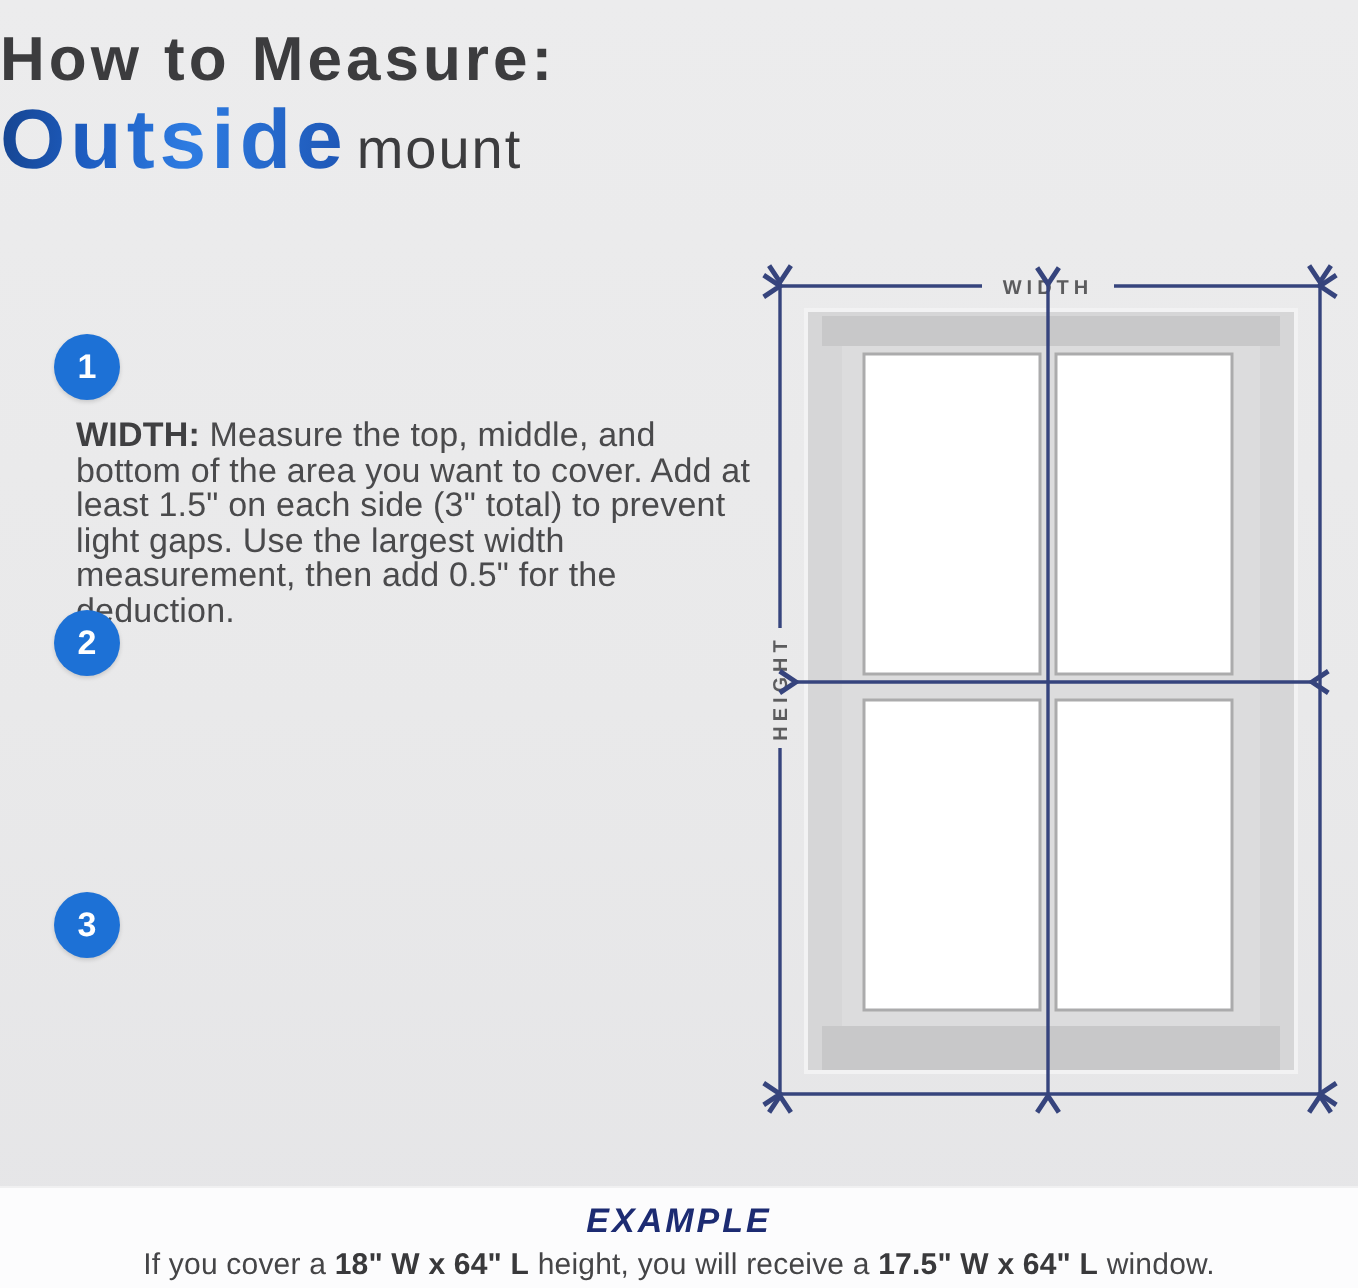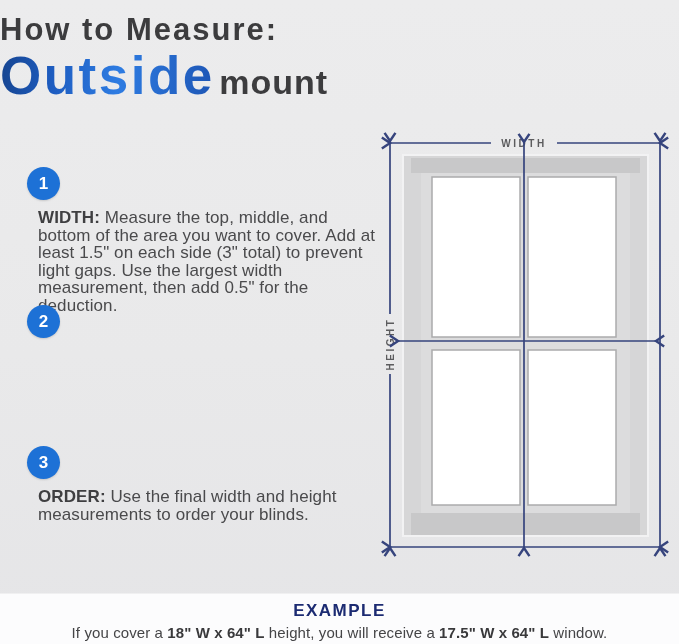--- a/index.html
+++ b/index.html
@@ -18,28 +18,28 @@
   .title {
     position: absolute; top: 14px; left: 0; width: 100%;
     text-align: left; line-height: 1;
   }
   .title-line1 {
     font-size: 31px; font-weight: 700; letter-spacing: 2px;
     color: #3c3c3e;
   }
   .title-line2 { margin-top: 4px; }
   .title-hl {
-    font-size: 53px; font-weight: 800; letter-spacing: 2.5px;
+    font-size: 42px; font-weight: 800; letter-spacing: 2.5px;
     color: #1f63c9;
     background: linear-gradient(95deg, #16448f 0%, #1d5cc0 25%, #2e7ce2 55%, #1d55b4 100%);
     -webkit-background-clip: text; background-clip: text;
     -webkit-text-fill-color: transparent;
   }
   .title-mount {
-    font-size: 34px; font-weight: 700; letter-spacing: 1px;
+    font-size: 28px; font-weight: 400; letter-spacing: 1px;
     color: #3c3c3e;
   }
 
   
   .step { position: absolute; left: 27px; width: 365px; }
   .step-num {
     width: 33px; height: 33px; border-radius: 50%;
     background: #1d71d6;
     box-shadow: 0 1px 2px rgba(0,0,0,0.15);
     display: flex; align-items: center; justify-content: center;
@@ -72,20 +72,21 @@
   .example {
     position: absolute; left: 0; bottom: 0; width: 100%; height: 50px;
     background: #fcfcfd;
     border-top: 1px solid #f0f0f1;
     text-align: center;
   }
   .example-heading {
     margin-top: 7px;
     font-size: 17px; font-weight: 700; letter-spacing: 1.5px;
     color: #1c2b72;
+    font-style: italic;
   }
   .example-line {
     margin-top: 3px;
     font-size: 15px; color: #454547; letter-spacing: 0.1px;
   }
   .example-line b { font-weight: 700; color: #39393b; }
 </style>
 </head>
 <body>
 
@@ -111,22 +112,20 @@
   <div class="step" style="top:305px">
     <div class="step-num">
         <span>2</span>
       </div>
   </div>
 
   <div class="step" style="top:446px">
     <div class="step-num">
         <span>3</span>
       </div>
-    <p class="step-text"><b class="step-label">ORDER:</b> <span class="step-desc">Use the final width and height
-measurements to order your blinds.</span></p>
   </div>
 
   <div class="diagram">
     <svg width="298" height="432" viewBox="0 0 298 432" xmlns="http://www.w3.org/2000/svg">
       <defs>
         <marker id="ah" viewBox="0 0 10 10" refX="2" refY="5" markerWidth="8" markerHeight="8" orient="auto-start-reverse">
           <path class="arrow-head" d="M8 1 L2 5 L8 9"></path>
         </marker>
       </defs>
 

